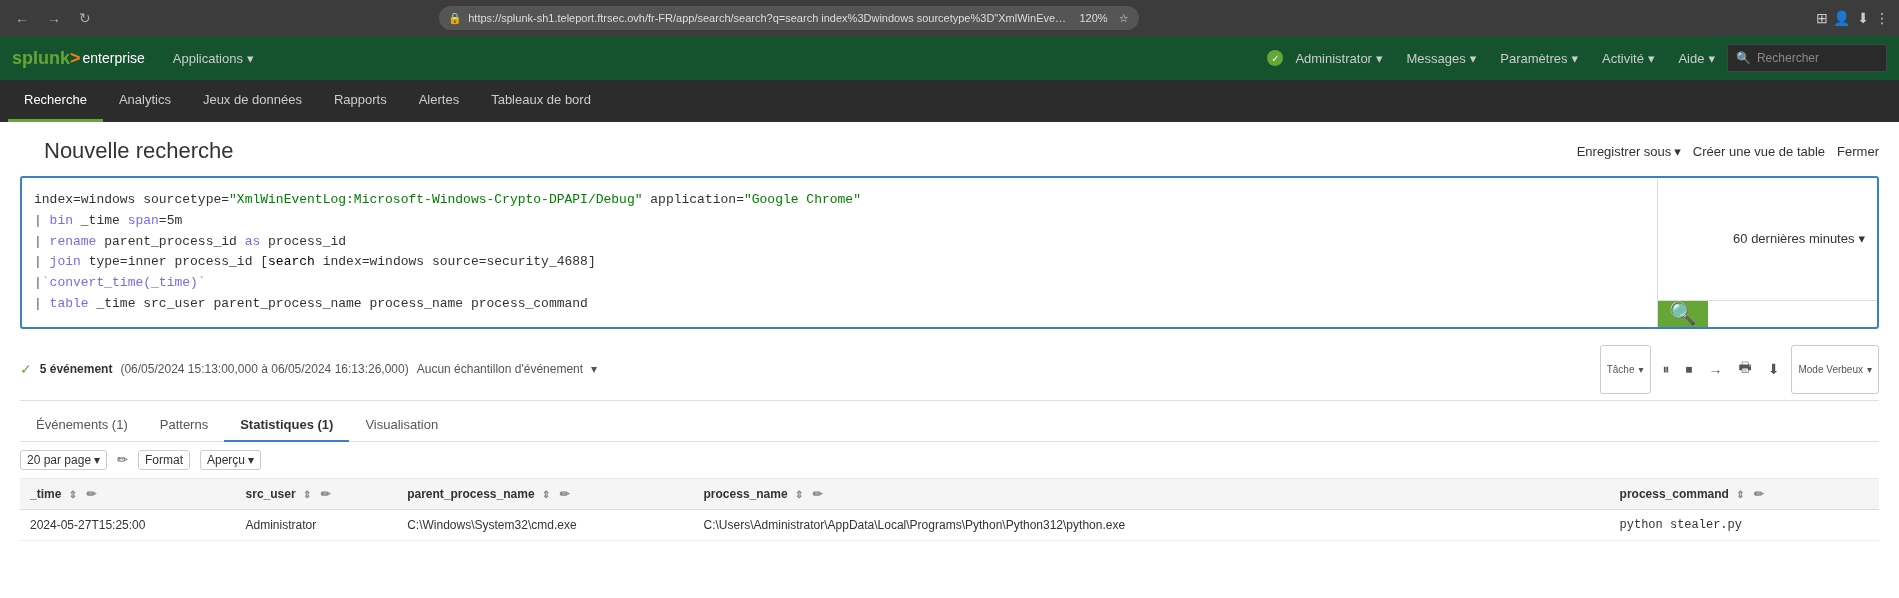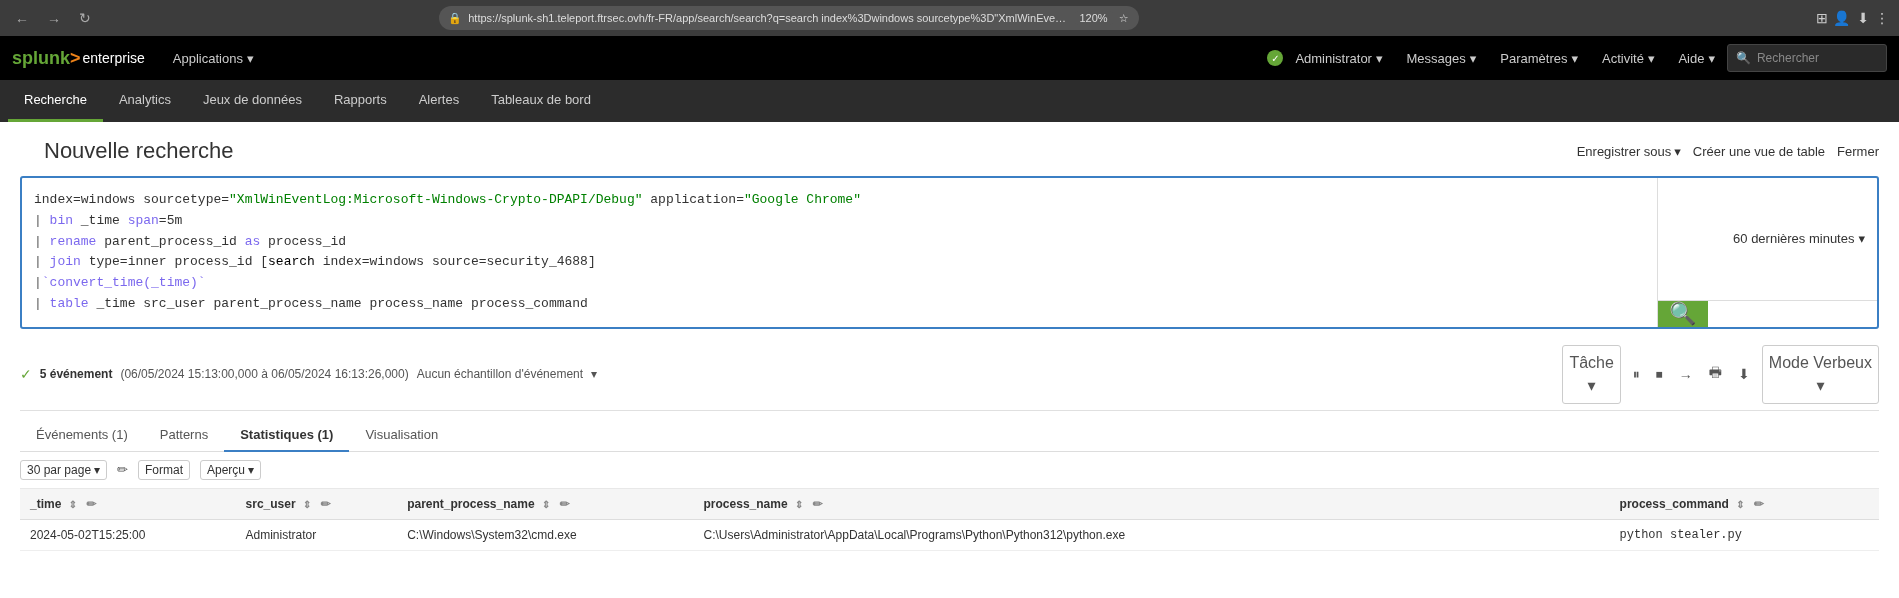--- a/index.html
+++ b/index.html
@@ -51,21 +51,21 @@
     }
     .browser-actions {
       display: flex;
       gap: 6px;
       align-items: center;
       margin-left: auto;
     }
 
     
     .splunk-topnav {
-      background: #000000;
+      background: #14532d;
       height: 44px;
       display: flex;
       align-items: center;
       padding: 12px 12px;
       gap: 0;
     }
     .splunk-logo {
       font-size: 18px;
       font-weight: bold;
       margin-right: 16px;
@@ -244,25 +244,24 @@
     }
     .status-check { color: #65a637; font-size: 14px; }
     .status-bold { font-weight: bold; color: #333; }
     .status-spacer { flex: 1; }
     .status-action {
       display: flex;
       align-items: center;
       gap: 4px;
       color: #555;
       cursor: pointer;
-      padding: 8px 6px;
+      padding: 18px 6px;
       border: 1px solid #ccc;
       border-radius: 3px;
-      font-size: 16px;
-      flex-direction: column;
+      font-size: 10px;
     }
     .status-icon-btn {
       cursor: pointer;
       color: #555;
       font-size: 14px;
       padding: 2px 4px;
     }
 
     
     .tabs-bar {
@@ -521,21 +520,21 @@
     <div class="tab-item active">
       <span>Statistiques (1)</span>
     </div>
     <div class="tab-item">
       <span>Visualisation</span>
     </div>
   </div>
 
   <div class="result-toolbar">
     <div class="toolbar-item">
-      <span>30 par page</span>
+      <span>20 par page</span>
       <span>▾</span>
     </div>
     <span class="toolbar-pencil">✏</span>
     <div class="toolbar-item">
       <span>Format</span>
     </div>
     <div class="toolbar-item">
       <span>Aperçu</span>
       <span>▾</span>
     </div>
@@ -566,21 +565,21 @@
         </th>
         <th class="col-cmd">
           <span>process_command</span>
           <span class="col-sort">⇕</span>
           <span class="col-edit">✏</span>
         </th>
       </tr>
     </thead>
     <tbody>
       <tr>
-        <td class="col-time td-link">2024-05-02T15:25:00</td>
+        <td class="col-time td-link">2024-05-27T15:25:00</td>
         <td class="col-src td-link">Administrator</td>
         <td class="col-parent td-path">C:\Windows\System32\cmd.exe</td>
         <td class="col-process td-path">C:\Users\Administrator\AppData\Local\Programs\Python\Python312\python.exe</td>
         <td class="col-cmd td-mono">python  stealer.py</td>
       </tr>
     </tbody>
   </table>
 
 </div>
 

